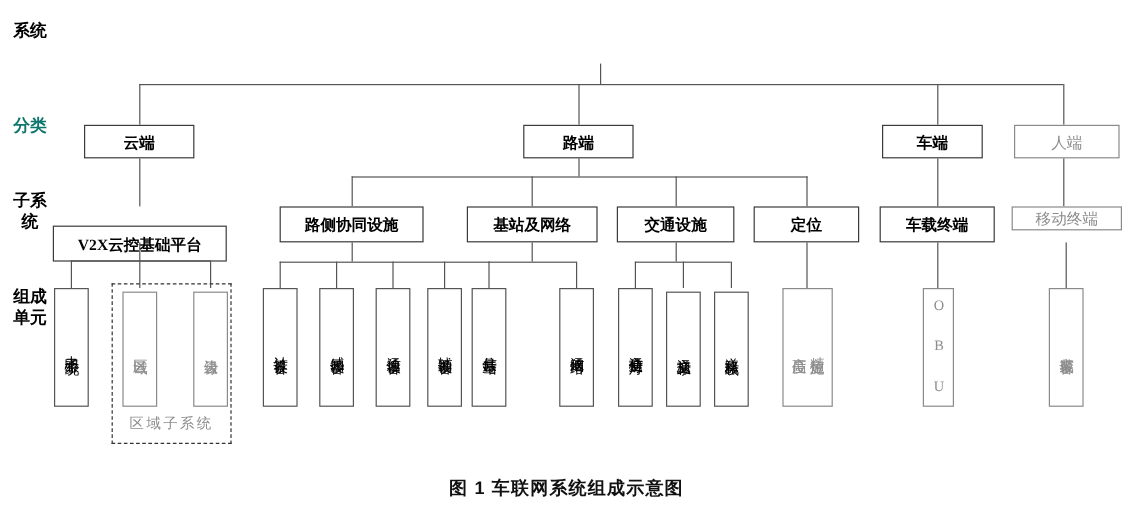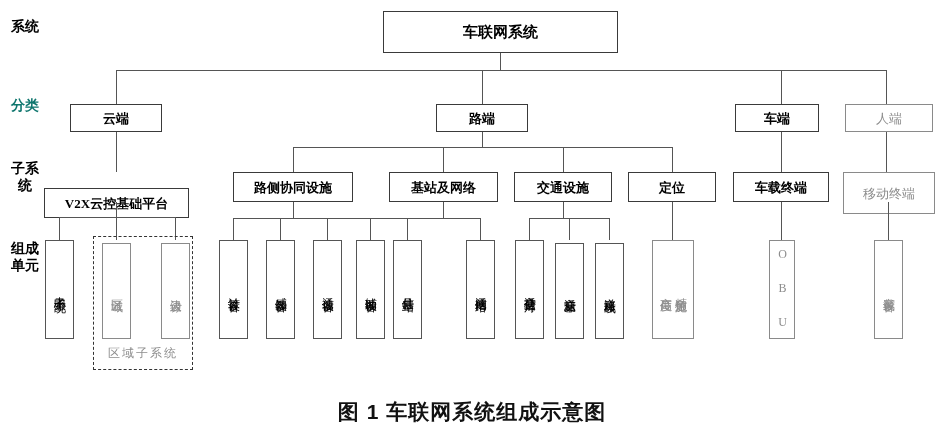--- a/index.html
+++ b/index.html
@@ -84,21 +84,21 @@
     letter-spacing:2px;
     white-space:nowrap;
     text-align:center;
   }
 
   
   .caption{
     position:absolute;
     left:0;right:0;
     text-align:center;
-    font-size:21px;
+    font-size:15px;
     font-weight:bold;
     color:#111;
     letter-spacing:1px;
     font-family:"Liberation Sans","DejaVu Sans",sans-serif;
   }
 </style>
 </head>
 <body>
 
 <div id="stage">
@@ -112,23 +112,20 @@
   </div>
 
   <div class="rowlabel" style="left:8px; top:160px;">
     <span>子系统</span>
   </div>
 
   <div class="rowlabel" style="left:8px; top:240px;">
     <span>组成单元</span>
   </div>
 
-  <div class="box thick" style="left:383px; top:11px; width:235px; height:42px; font-size:15px;">
-    <span>车联网系统</span>
-  </div>
 
   <div class="ln lnv" style="left:500px; top:53px; height:17px;"></div>
 
   <div class="ln lnh" style="left:116px; top:70px; width:770px;"></div>
 
   <div class="ln lnv" style="left:116px; top:70px; height:34px;"></div>
   <div class="ln lnv" style="left:482px; top:70px; height:34px;"></div>
   <div class="ln lnv" style="left:781px; top:70px; height:34px;"></div>
   <div class="ln lnv" style="left:886px; top:70px; height:34px;"></div>
 
@@ -178,21 +175,21 @@
   </div>
 
   <div class="box thick" style="left:628px; top:172px; width:88px; height:30px;">
     <span>定位</span>
   </div>
 
   <div class="box thick" style="left:733px; top:172px; width:96px; height:30px;">
     <span>车载终端</span>
   </div>
 
-  <div class="box gray" style="left:843px; top:172px; width:92px; height:42px;">
+  <div class="box gray" style="left:843px; top:172px; width:92px; height:20px;">
     <span>移动终端</span>
   </div>
 
   <div class="ln lnv" style="left:116px; top:202px; height:15px;"></div>
   <div class="ln lnh" style="left:59px; top:217px; width:116px;"></div>
   <div class="ln lnv" style="left:59px; top:217px; height:23px;"></div>
   <div class="ln lnv" style="left:116px; top:217px; height:23px;"></div>
   <div class="ln lnv" style="left:175px; top:217px; height:23px;"></div>
 
   <div class="ln lnv" style="left:293px; top:202px; height:16px;"></div>

